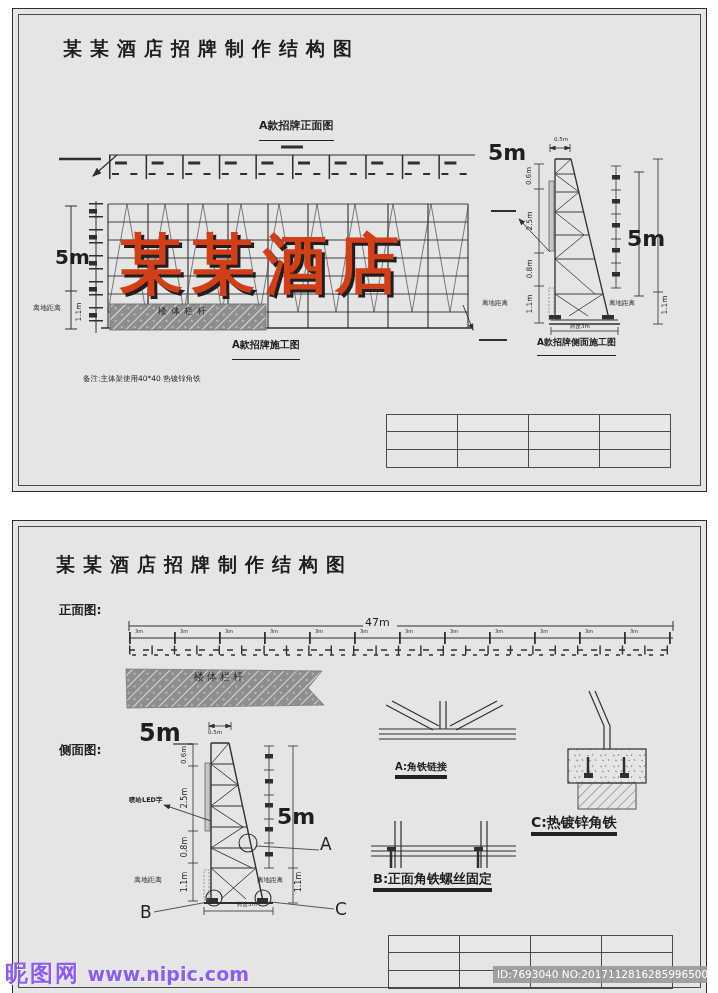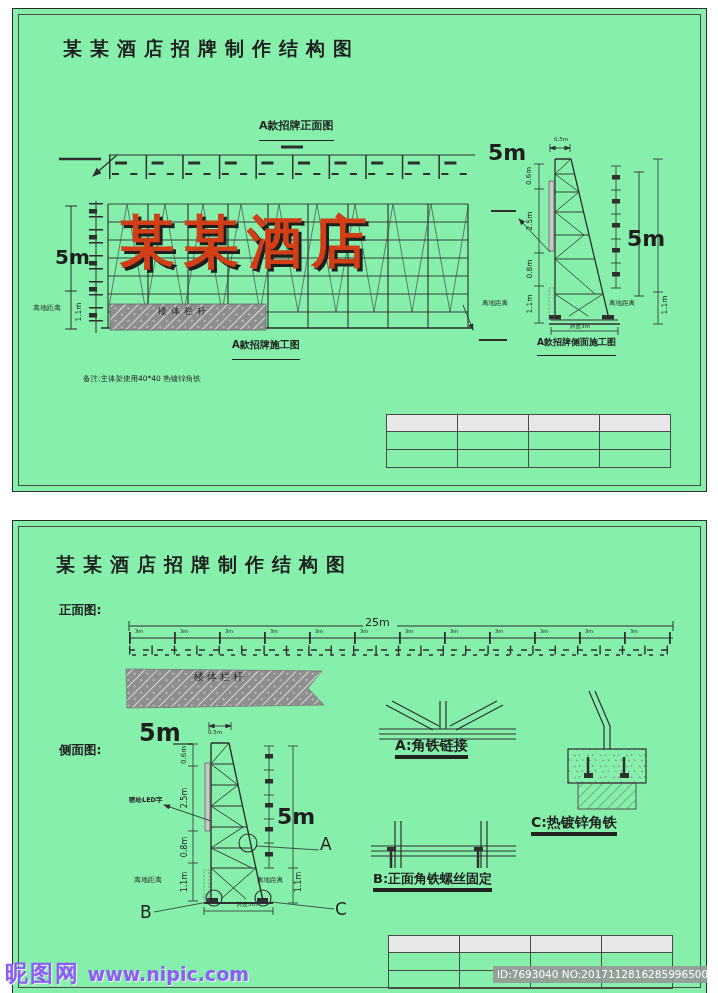--- a/index.html
+++ b/index.html
@@ -4,34 +4,34 @@
 <style>
   :root{
     --sign-red:#d23f17;
     --hatch-gray:#8e8e8e;
     --table-header-bg:#e8e8e8;
     --watermark-bar-bg:rgba(150,150,150,.88);
   }
   *{margin:0;padding:0;box-sizing:border-box}
   html,body{width:718px;height:993px;overflow:hidden;background:#fff;
     font-family:"DejaVu Sans","Liberation Sans",sans-serif;color:#1e1e1e}
-  .page{position:absolute;left:12px;width:695px;background:#86efac;border:1px solid #2f2f2f}
+  .page{position:absolute;left:12px;width:695px;background:#e5e5e5;border:1px solid #2f2f2f}
   .page-inner{position:absolute;inset:5px;border:1px solid #4a4a4a;pointer-events:none}
   #page1{top:8px;height:484px}
   #page2{top:520px;height:473px;border-bottom:none}
   .art{position:absolute;left:0;top:0}
   .t{position:absolute;white-space:nowrap;line-height:1.05;color:#1e1e1e}
   .title{font-family:"DejaVu Serif","Liberation Serif",serif;font-weight:700;
     font-size:19px;letter-spacing:8px}
   .u{border-bottom:1.6px solid #222;padding-bottom:8px}
   .dbl{border-bottom:1px solid #222;box-shadow:0 3px 0 #222;padding-bottom:2px}
   .rot{transform:translate(-50%,-50%) rotate(-90deg)}
-  .sign{position:absolute;left:106px;top:189px;width:340px;height:86px;
+  .sign{position:absolute;left:106px;top:212px;width:340px;height:86px;
     font-family:"DejaVu Serif","Liberation Serif",serif;font-weight:700;
-    font-size:56px;line-height:86px;letter-spacing:8px;color:var(--sign-red);
+    font-size:64px;line-height:86px;letter-spacing:8px;color:var(--sign-red);
     text-shadow:3px 3px 0 #1f1f1f}
   table.blank{border-collapse:collapse;position:absolute}
   table.blank th,table.blank td{border:1px solid #4a4a4a;width:71px;padding:0}
   table.blank{border:1.5px solid #3a3a3a}
   table.blank th{height:17px;background:var(--table-header-bg)}
   table.blank td{height:18px}
   .wm-logo{position:absolute;left:5px;top:958px;font-weight:700;color:#8b5cf6;
     text-shadow:1px 1px 0 #f2f2f2;letter-spacing:2px}
   .wm-logo .site{font-size:23px}
   .wm-logo .url{font-size:19px;letter-spacing:0}
@@ -243,21 +243,21 @@
       <line x1="575" y1="236" x2="575" y2="256" stroke-width="2.5"></line>
       <line x1="611" y1="236" x2="611" y2="256" stroke-width="2.5"></line>
       <rect x="571" y="252" width="9" height="5" fill="#2f2f2f" stroke="none"></rect>
       <rect x="607" y="252" width="9" height="5" fill="#2f2f2f" stroke="none"></rect>
       <rect x="565" y="262" width="58" height="26" style="fill:url(#ch2)" stroke="#555" stroke-width="1"></rect>
     </g>
   </svg>
 
   <span class="t title" style="left:43px;top:34px">某某酒店招牌制作结构图</span>
   <span class="t" style="left:46px;top:82px;font-size:12.5px;font-weight:700">正面图:</span>
-  <span class="t" style="left:352px;top:96px;font-size:11px">25m</span>
+  <span class="t" style="left:352px;top:96px;font-size:11px">47m</span>
 
   <span class="t" style="left:122px;top:108px;font-size:5px">3m</span>
   <span class="t" style="left:167px;top:108px;font-size:5px">3m</span>
   <span class="t" style="left:212px;top:108px;font-size:5px">3m</span>
   <span class="t" style="left:257px;top:108px;font-size:5px">3m</span>
   <span class="t" style="left:302px;top:108px;font-size:5px">3m</span>
   <span class="t" style="left:347px;top:108px;font-size:5px">3m</span>
   <span class="t" style="left:392px;top:108px;font-size:5px">3m</span>
   <span class="t" style="left:437px;top:108px;font-size:5px">3m</span>
   <span class="t" style="left:482px;top:108px;font-size:5px">3m</span>
@@ -278,21 +278,21 @@
   <span class="t" style="left:264px;top:284px;font-size:22px;font-weight:700">5m</span>
   <span class="t" style="left:244px;top:356px;font-size:6.5px">离地距离</span>
   <span class="t rot" style="left:286px;top:361px;font-size:8px">1.1m</span>
   <span class="t" style="left:224px;top:381px;font-size:5.5px">跨度3m</span>
   <span class="t" style="left:116px;top:276px;font-size:6.5px;font-weight:700">喷绘LED字</span>
 
   <span class="t" style="left:307px;top:315px;font-size:17px">A</span>
   <span class="t" style="left:127px;top:383px;font-size:17px">B</span>
   <span class="t" style="left:322px;top:380px;font-size:17px">C</span>
 
-  <span class="t dbl" style="left:382px;top:217px;font-size:14px;font-weight:700">A:角铁链接</span>
+  <span class="t dbl" style="left:382px;top:241px;font-size:10px;font-weight:700">A:角铁链接</span>
   <span class="t dbl" style="left:360px;top:351px;font-size:13px;font-weight:700">B:正面角铁螺丝固定</span>
   <span class="t dbl" style="left:518px;top:294px;font-size:14px;font-weight:700">C:热镀锌角铁</span>
 
   <table class="blank" style="left:375px;top:414px">
     <tbody>
         <tr>
       <th></th>
           <th></th>
       <th></th>
           <th></th>

